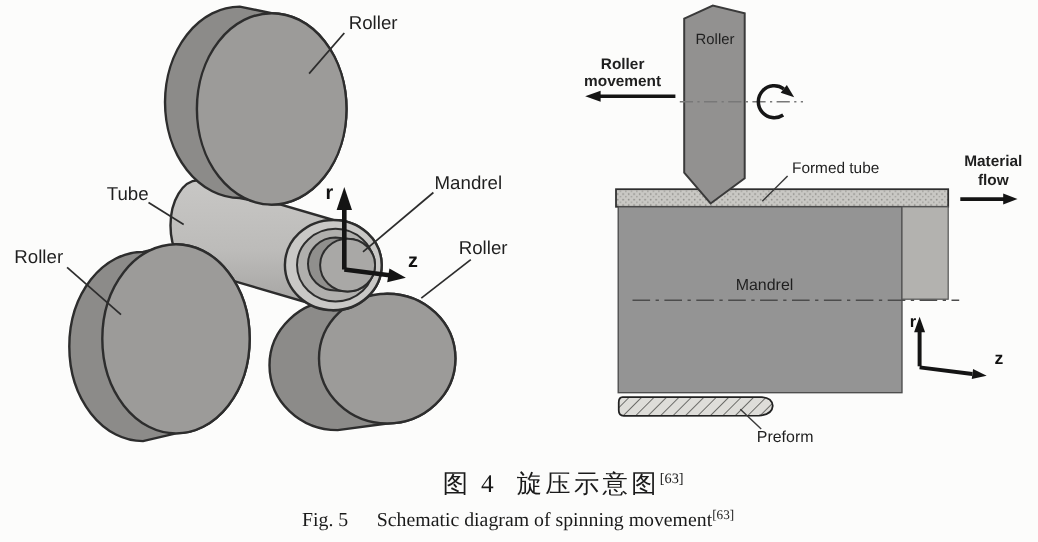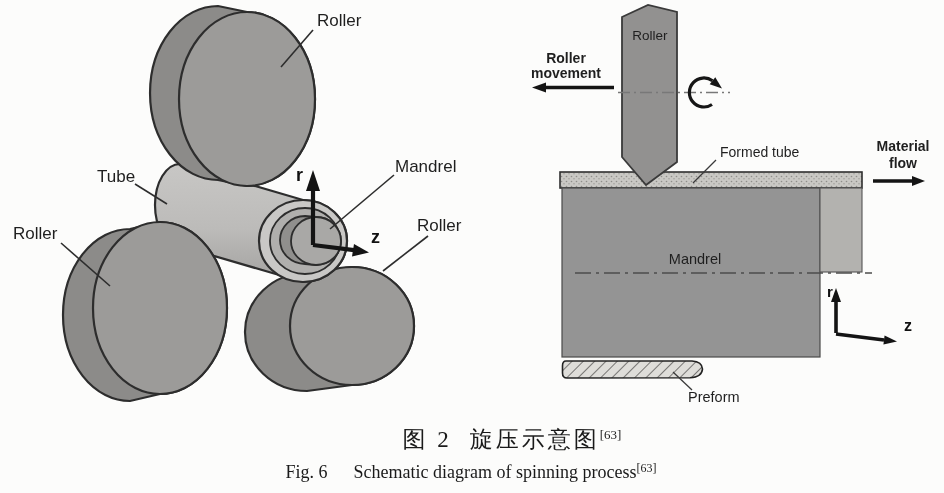--- a/index.html
+++ b/index.html
@@ -156,19 +156,19 @@
       <line x1="356" y1="333" x2="356" y2="301"></line>
       <line x1="356" y1="334" x2="404" y2="340"></line>
     </g>
     <polygon points="356,288 351,302 361,302" fill="#141414"></polygon>
     <polygon points="417,341.5 403.4,344.5 404.6,335.5" fill="#141414"></polygon>
     <text class="lbl axis-lbl" x="347" y="297" font-size="15">r</text>
     <text class="lbl axis-lbl" x="424" y="331" font-size="16">z</text>
   </svg>
 
   <div class="caption-zh">
-    <span>图 2</span><span class="gap">旋压示意图</span><sup class="ref">[63]</sup>
+    <span>图 4</span><span class="gap">旋压示意图</span><sup class="ref">[63]</sup>
   </div>
   <div class="caption-en">
-    <span>Fig. 6</span><span class="gap">Schematic diagram of spinning process</span><sup class="ref">[63]</sup>
+    <span>Fig. 5</span><span class="gap">Schematic diagram of spinning movement</span><sup class="ref">[63]</sup>
   </div>
 
 </div>
 
 </body></html>

